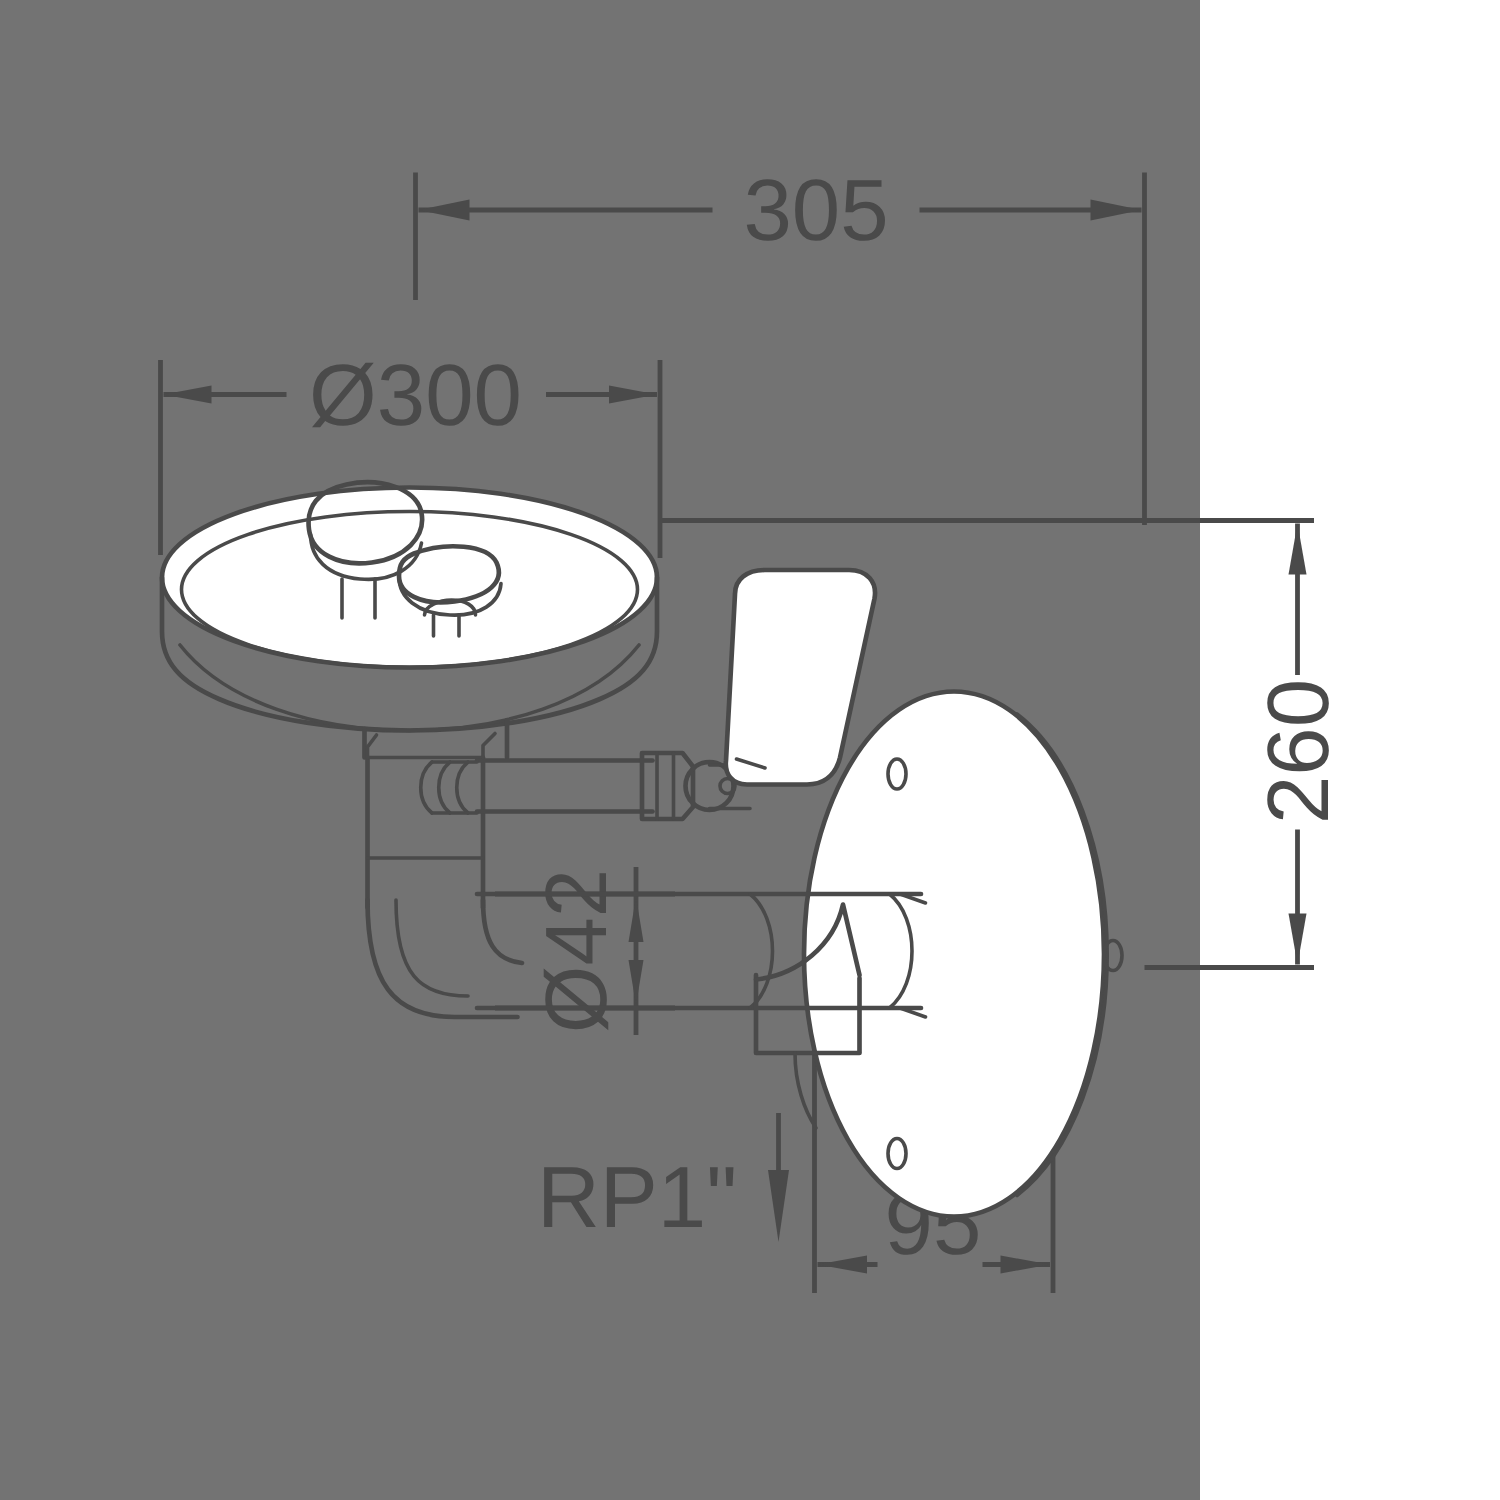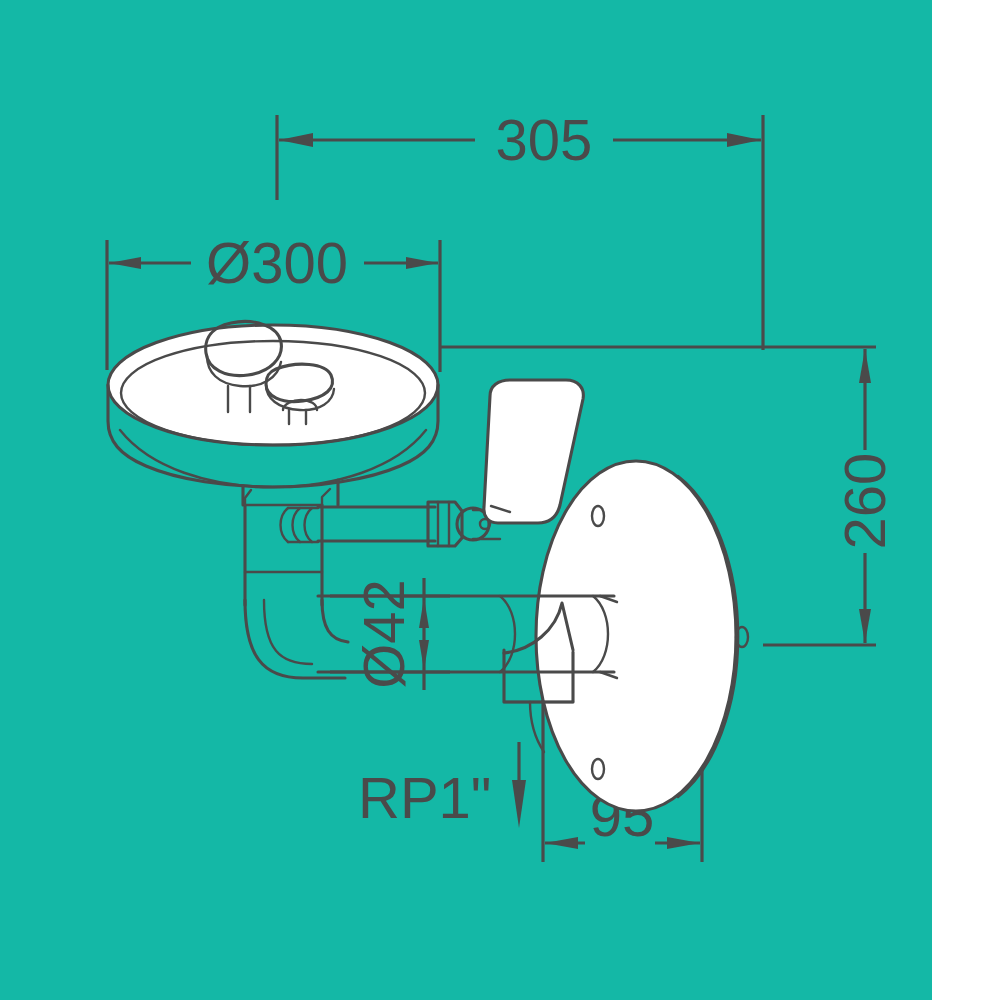--- a/index.html
+++ b/index.html
@@ -8,23 +8,23 @@
     background: #ffffff;
   }
   body {
     width: 1000px;
     height: 1000px;
     font-family: "Liberation Sans", sans-serif;
     overflow: hidden;
   }
   #drawing-root {
     position: relative;
-    width: 932px;
+    width: 800px;
     height: 1000px;
-    background: #14b8a6;
+    background: #737373;
   }
   svg#tech-drawing {
     display: block;
     width: 1000px;
     height: 1000px;
   }
   .geom {
     fill: none;
     stroke: #4a4a4a;
     stroke-width: 3.1;

